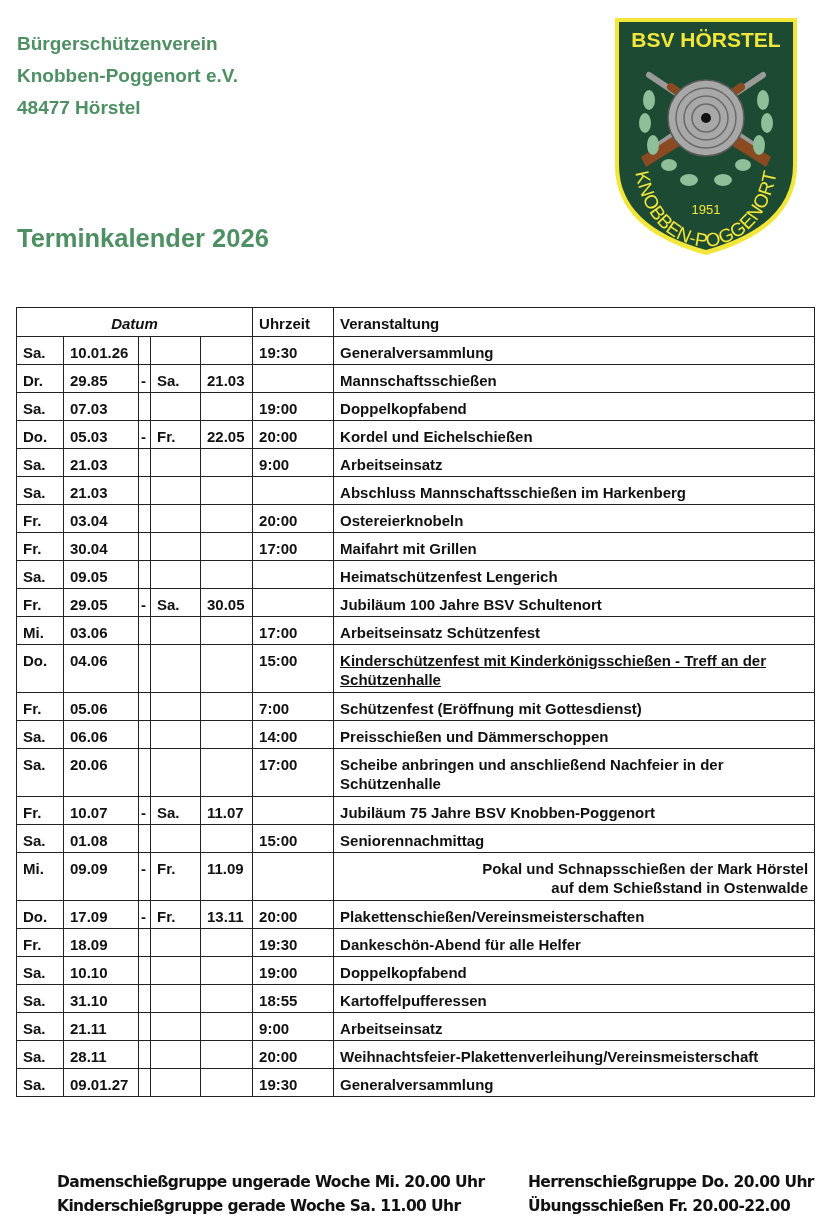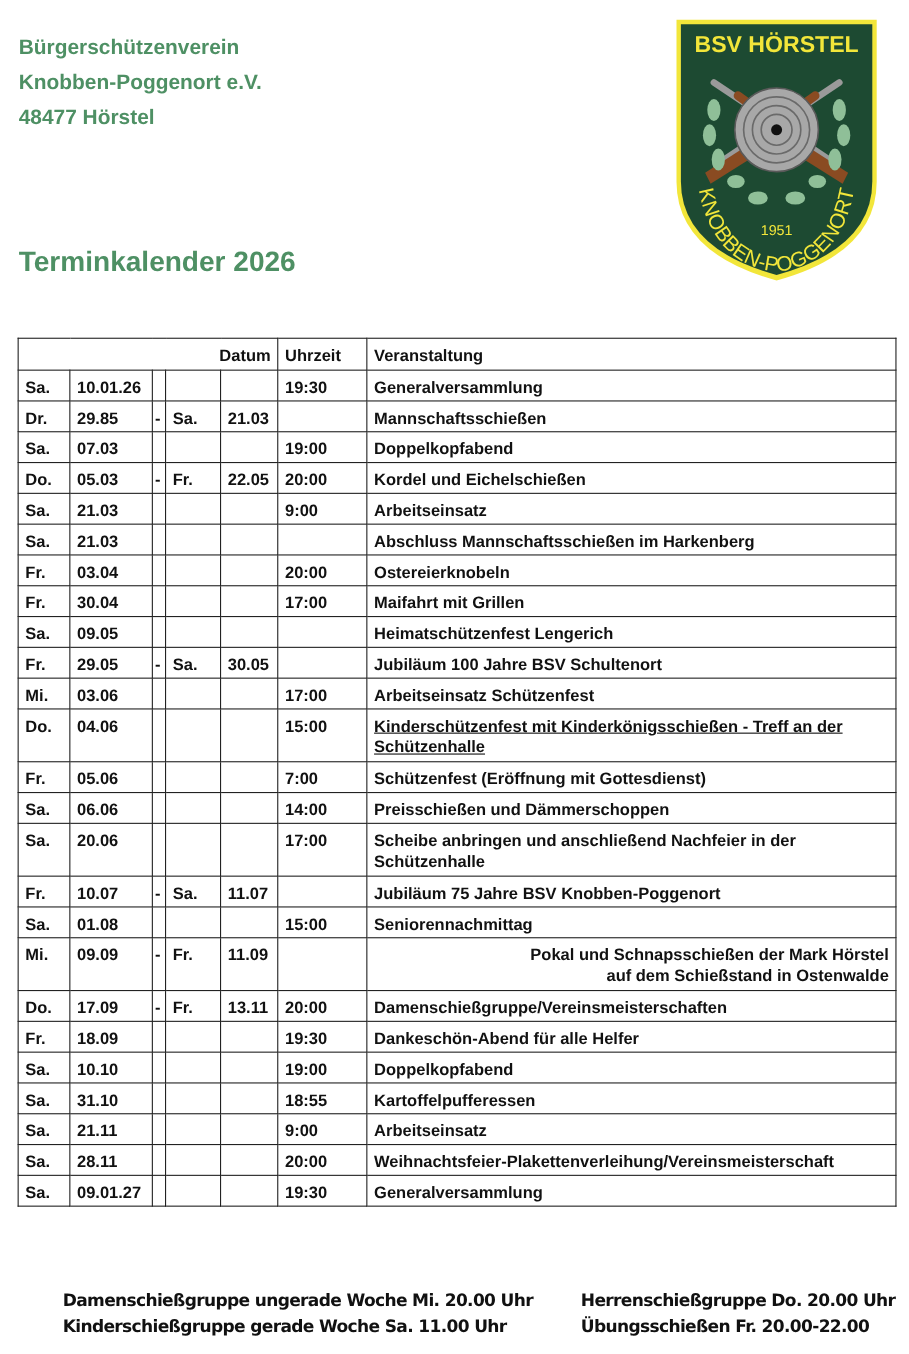--- a/index.html
+++ b/index.html
@@ -10,21 +10,21 @@
   .org div { white-space: nowrap; }
   .cal-title { position: absolute; left: 17px; top: 222px; color: #4e9064; font-weight: bold;
                font-size: 25.5px; line-height: 32px; white-space: nowrap; }
   .logo { position: absolute; left: 611px; top: 15px; width: 190px; height: 242px; }
   table.cal { position: absolute; left: 16px; top: 307px; border-collapse: collapse;
               table-layout: fixed; width: 798px; font-weight: bold; font-size: 15px; }
   table.cal td { border: 1.3px solid #222; padding: 0 6px; height: 28px; vertical-align: top;
                  padding-top: 6px; box-sizing: border-box; line-height: 19px; white-space: nowrap; }
   table.cal td.multi { white-space: normal; }
   table.cal tr.hdr td { height: 29px; }
-  table.cal td.c-center { text-align: right; }
+  table.cal td.c-center { text-align: center; font-style: italic; }
   table.cal td.dash { padding: 6px 0 0 2px; }
   .footer { position: absolute; left: 17px; top: 1170px; font-family: "DejaVu Sans", sans-serif;
             font-size: 15.5px; font-weight: bold; line-height: 24px; color: #111; letter-spacing: -0.6px; }
   .footer .row { position: relative; height: 24px; white-space: nowrap; margin-left: 40px; }
   .footer .r { position: absolute; left: 471px; top: 0; }
 </style>
 </head>
 <body>
 
 <div class="org">
@@ -256,21 +256,21 @@
         <td style="height: 48px;"></td>
         <td class="multi" style="height: 48px; text-align: right;"><span>Pokal und Schnapsschießen der Mark Hörstel</span><br><span>auf dem Schießstand in Ostenwalde</span></td>
       </tr>
       <tr>
         <td>Do.</td>
         <td>17.09</td>
         <td class="dash">-</td>
         <td>Fr.</td>
         <td>13.11</td>
         <td>20:00</td>
-        <td class="multi"><span>Damenschießgruppe/Vereinsmeisterschaften</span></td>
+        <td class="multi"><span>Plakettenschießen/Vereinsmeisterschaften</span></td>
       </tr>
       <tr>
         <td>Fr.</td>
         <td>18.09</td>
         <td class="dash"></td>
         <td></td>
         <td></td>
         <td>19:30</td>
         <td class="multi"><span>Dankeschön-Abend für alle Helfer</span></td>
       </tr>

